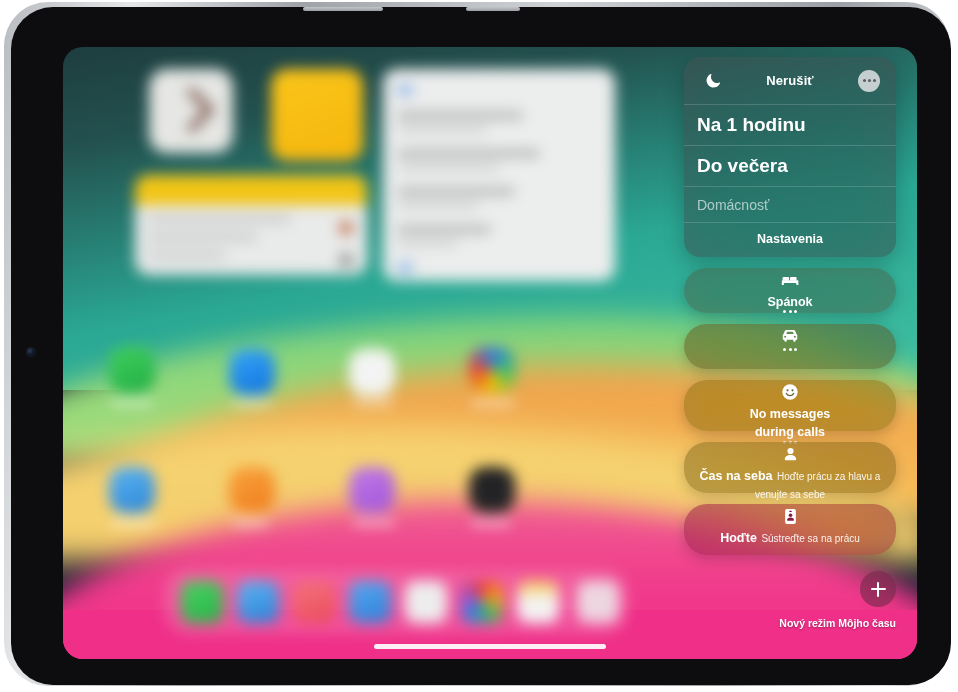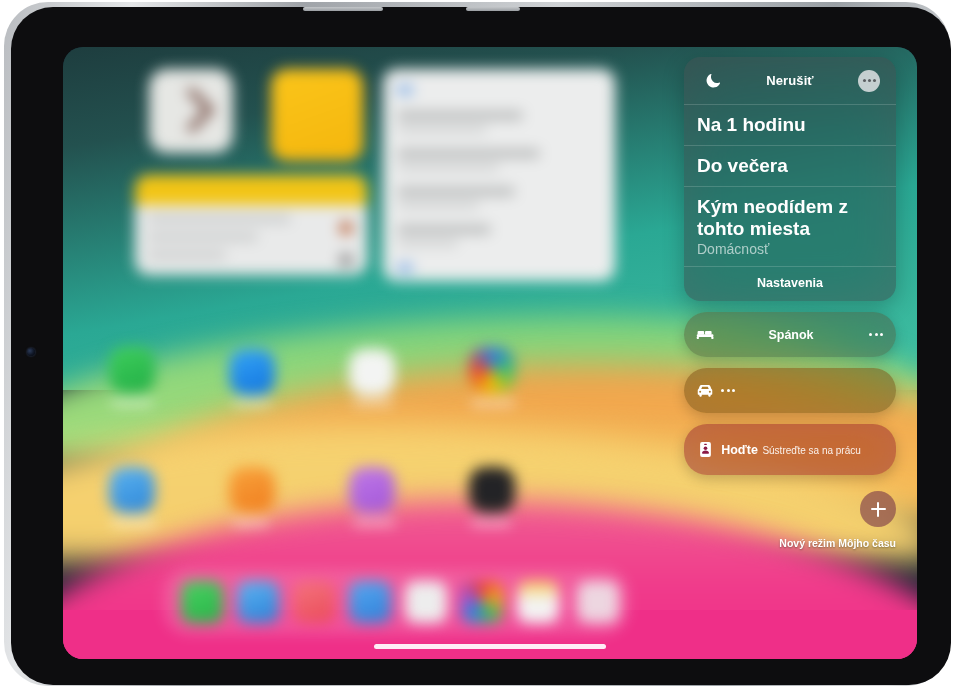--- a/index.html
+++ b/index.html
@@ -174,20 +174,21 @@
 
   
   .pill{
     position:relative; height:45px; margin-top:11px;
     border-radius:23px; display:flex; align-items:center;
     padding:0 9px;
     backdrop-filter:blur(20px) saturate(150%);
     -webkit-backdrop-filter:blur(20px) saturate(150%);
     background:rgba(66,62,58,.45);
     box-shadow:0 4px 14px rgba(0,0,0,.2);
+    flex-direction:column;
   }
   .pill.tall{ height:51px; }
   .pill-icon{
     width:24px; height:24px; flex:0 0 auto;
     display:flex; align-items:center; justify-content:center;
     color:#fff;
   }
   .pill-icon svg{ display:block; }
   .pill-text{
     flex:1; text-align:center; color:#fff; padding:0 2px;
@@ -338,21 +339,20 @@
             </div>
           </div>
 
           <div class="dnd-row">
             <div class="rt">Na 1 hodinu</div>
           </div>
           <div class="dnd-row">
             <div class="rt">Do večera</div>
           </div>
           <div class="dnd-row">
-            <div class="rt">Kým neodídem z tohto miesta</div>
             <div class="rs">Domácnosť</div>
           </div>
 
           <div id="dnd-settings">Nastavenia</div>
         </div>
 
         <div class="pill" id="pill-sleep">
           <span class="pill-icon">
             <svg width="19" height="19" viewBox="0 0 24 24" aria-hidden="true">
               <path fill="#fff" d="M2 9.5h6.2v2.1H2zM9.6 9.5H22v2.1H9.6z" opacity="0"></path>
@@ -379,21 +379,57 @@
               <path fill="#fff" d="M5.6 6.4C6 5.4 7 4.8 8.1 4.8h7.8c1.1 0 2.1.6 2.5 1.6l1.3 3.1c.6.3 1 .9 1 1.6v4.4c0 .6-.5 1.1-1.1 1.1h-.8v1.2c0 .6-.5 1.1-1.1 1.1h-.7c-.6 0-1.1-.5-1.1-1.1v-1.2H8.1v1.2c0 .6-.5 1.1-1.1 1.1h-.7c-.6 0-1.1-.5-1.1-1.1v-1.2h-.8c-.6 0-1.1-.5-1.1-1.1v-4.4c0-.7.4-1.3 1-1.6zM7.5 9.6h9l-1-2.3c-.1-.3-.4-.5-.7-.5H9.2c-.3 0-.6.2-.7.5zM6.2 11.6a1.2 1.2 0 1 0 0 2.4 1.2 1.2 0 0 0 0-2.4m11.6 0a1.2 1.2 0 1 0 0 2.4 1.2 1.2 0 0 0 0-2.4"></path>
             </svg>
           </span>
           <span class="pill-more">
               <i></i>
               <i></i>
               <i></i>
             </span>
         </div>
 
-
+        <div class="pill tall" id="pill-calls">
+          <span class="pill-icon">
+            <svg width="20" height="20" viewBox="0 0 24 24" aria-hidden="true">
+              <circle cx="12" cy="12" r="9.2" fill="#fff"></circle>
+              <circle cx="9" cy="10" r="1.25" fill="#6b6242"></circle>
+              <circle cx="15" cy="10" r="1.25" fill="#6b6242"></circle>
+              <path d="M7.6 13.6a5 5 0 0 0 8.8 0" stroke="#6b6242" stroke-width="1.5" fill="none" stroke-linecap="round"></path>
+            </svg>
+          </span>
+          <span class="pill-text">
+            <span class="pt" style="white-space:pre-line">No messages
+during calls</span>
+          </span>
+          <span class="pill-more">
+              <i></i>
+              <i></i>
+              <i></i>
+            </span>
+        </div>
+
+        <div class="pill tall" id="pill-personal">
+          <span class="pill-icon">
+            <svg width="19" height="19" viewBox="0 0 24 24" aria-hidden="true">
+              <circle cx="12" cy="7.6" r="3.9" fill="#fff"></circle>
+              <path d="M12 12.6c-4.1 0-7.2 2.4-7.2 5.2 0 .9.7 1.6 1.6 1.6h11.2c.9 0 1.6-.7 1.6-1.6 0-2.8-3.1-5.2-7.2-5.2z" fill="#fff"></path>
+            </svg>
+          </span>
+          <span class="pill-text">
+            <span class="pt">Čas na seba</span>
+            <span class="ps">Hoďte prácu za hlavu a venujte sa sebe</span>
+          </span>
+          <span class="pill-more hidden">
+              <i></i>
+              <i></i>
+              <i></i>
+            </span>
+        </div>
 
         <div class="pill tall" id="pill-work">
           <span class="pill-icon">
             <svg width="19" height="19" viewBox="0 0 24 24" aria-hidden="true">
               <rect x="5.2" y="2.6" width="13.6" height="18.8" rx="2.4" fill="#fff"></rect>
               <rect x="10.2" y="4.6" width="3.6" height="1.6" rx=".8" fill="#8a1a46"></rect>
               <circle cx="12" cy="10.4" r="2.3" fill="#8a1a46"></circle>
               <path d="M12 13.2c-2.5 0-4.4 1.5-4.4 3.3 0 .5.4.9.9.9h7c.5 0 .9-.4.9-.9 0-1.8-1.9-3.3-4.4-3.3z" fill="#8a1a46"></path>
             </svg>
           </span>

